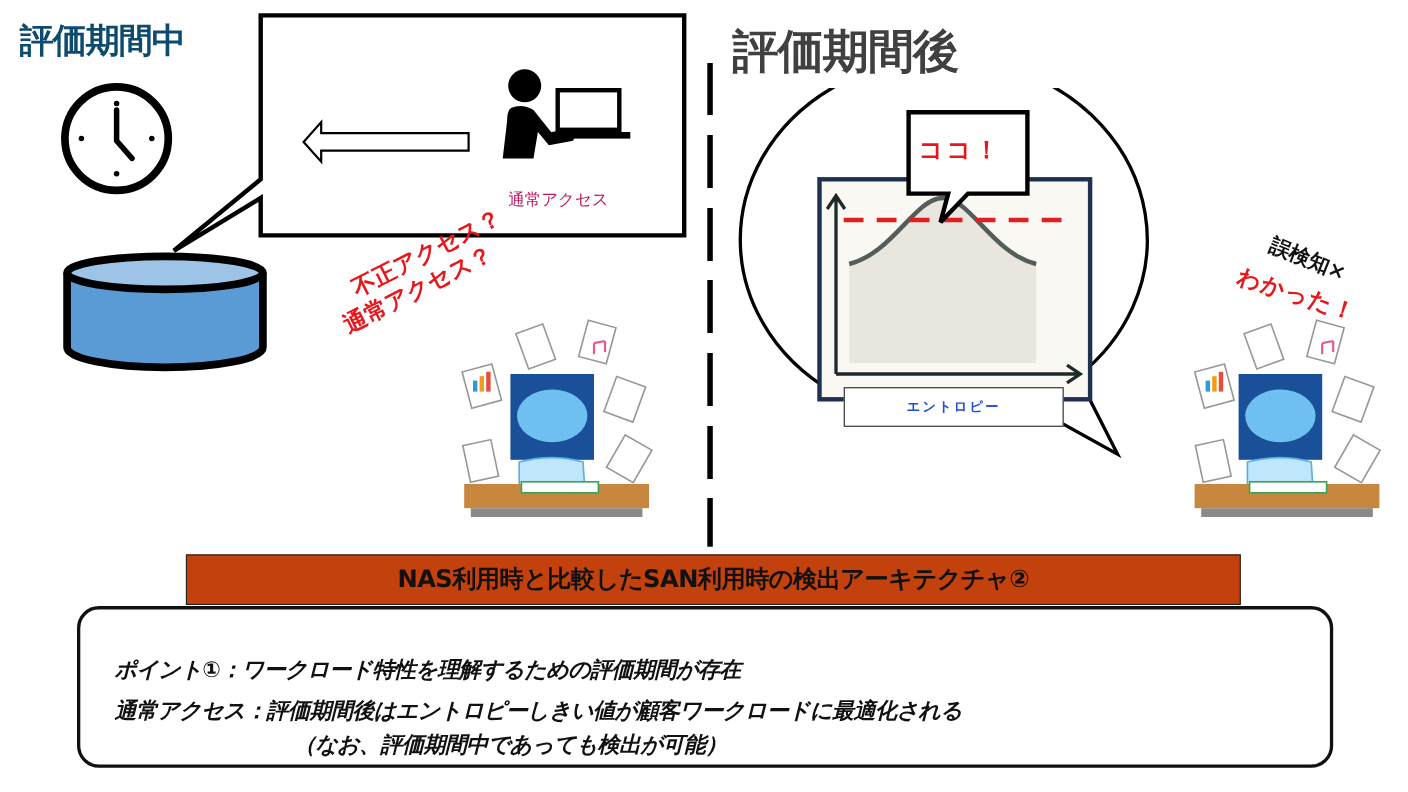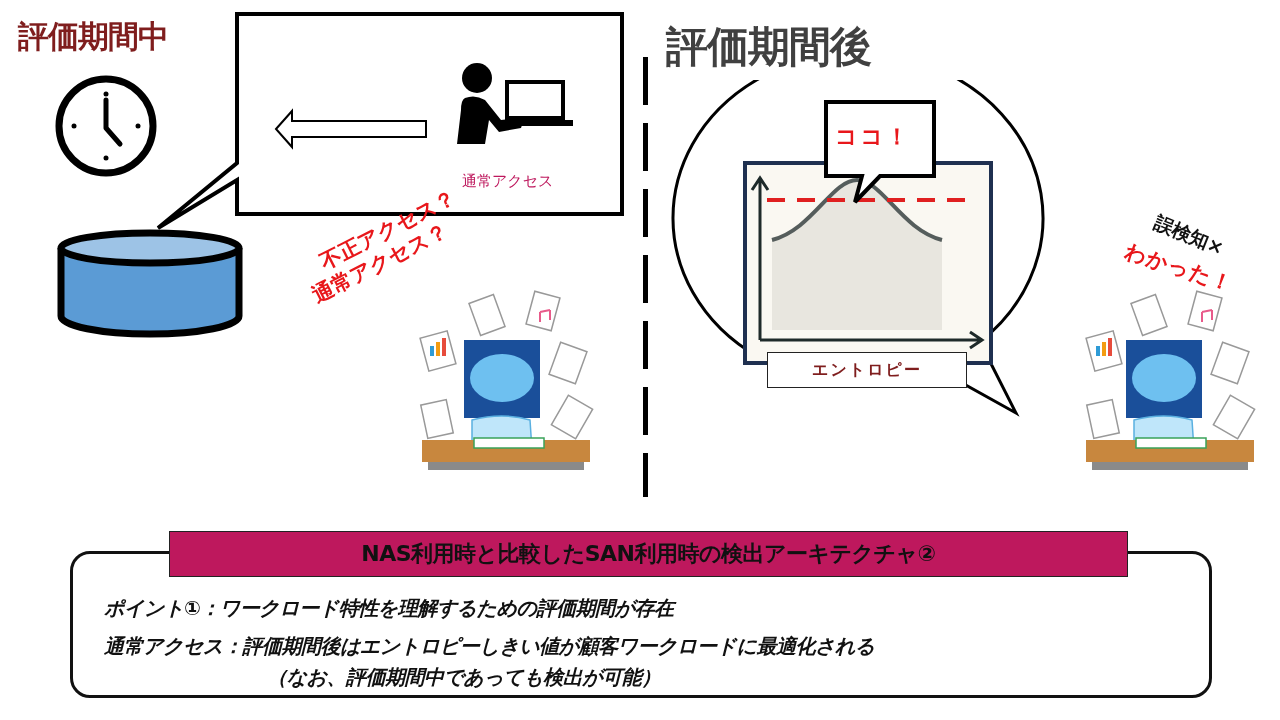--- a/index.html
+++ b/index.html
@@ -1,27 +1,27 @@
 <!DOCTYPE html>
 <html><head>
 <meta charset="utf-8">
 <style>
   html, body { margin:0; padding:0; }
   body { width:1280px; height:720px; background:#ffffff; position:relative; overflow:hidden;
          font-family:"DejaVu Sans", "Liberation Sans", sans-serif; }
   .abs { position:absolute; }
-  .title-during { left:18px; top:16px; font-size:31px; font-weight:bold; color:#7f1d1d; letter-spacing:-1px; }
+  .title-during { left:18px; top:16px; font-size:31px; font-weight:bold; color:#0c4a6e; letter-spacing:-1px; }
   .title-after { left:666px; top:19px; font-size:42px; font-weight:bold; color:#404040; letter-spacing:-1px; }
   .small-label { font-size:15px; color:#be185d; }
   .red-bold { color:#e8171b; font-weight:bold; }
-  .summary-title { left:169px; top:531px; width:957px; height:44px; border:1.5px solid #222; background:#be185d;
+  .summary-title { left:169px; top:504px; width:957px; height:44px; border:1.5px solid #222; background:#c2410c;
                    display:flex; align-items:center; justify-content:center; font-size:22px; font-weight:bold; color:#111; letter-spacing:-0.5px; }
   .point { font-size:20px; font-weight:bold; color:#111; white-space:nowrap; letter-spacing:-0.5px;font-style:italic; }
   .entropy-label { left:767px; top:352px; width:198px; height:34px; border:1.5px solid #222; background:#fff;
-                   display:flex; align-items:center; justify-content:center; font-size:16px; font-weight:bold; color:#7f1d1d; letter-spacing:2px;font-family:Liberation Serif, serif; }
+                   display:flex; align-items:center; justify-content:center; font-size:12px; font-weight:bold; color:#1d4ed8; letter-spacing:2px;font-family:Liberation Serif, serif; }
   .koko { left:827px; top:104px; width:92px; height:66px; display:flex; align-items:center; justify-content:center;
           font-size:22px; font-weight:bold; color:#e8171b; letter-spacing:3px;text-align:center; }
 </style>
 </head>
 <body>
 
 <div class="abs title-during">評価期間中</div>
 
 <svg class="abs" style="left:52px;top:72px" width="108" height="108">
   <circle cx="54" cy="54" r="47" fill="#fff" stroke="#000" stroke-width="7"></circle>

